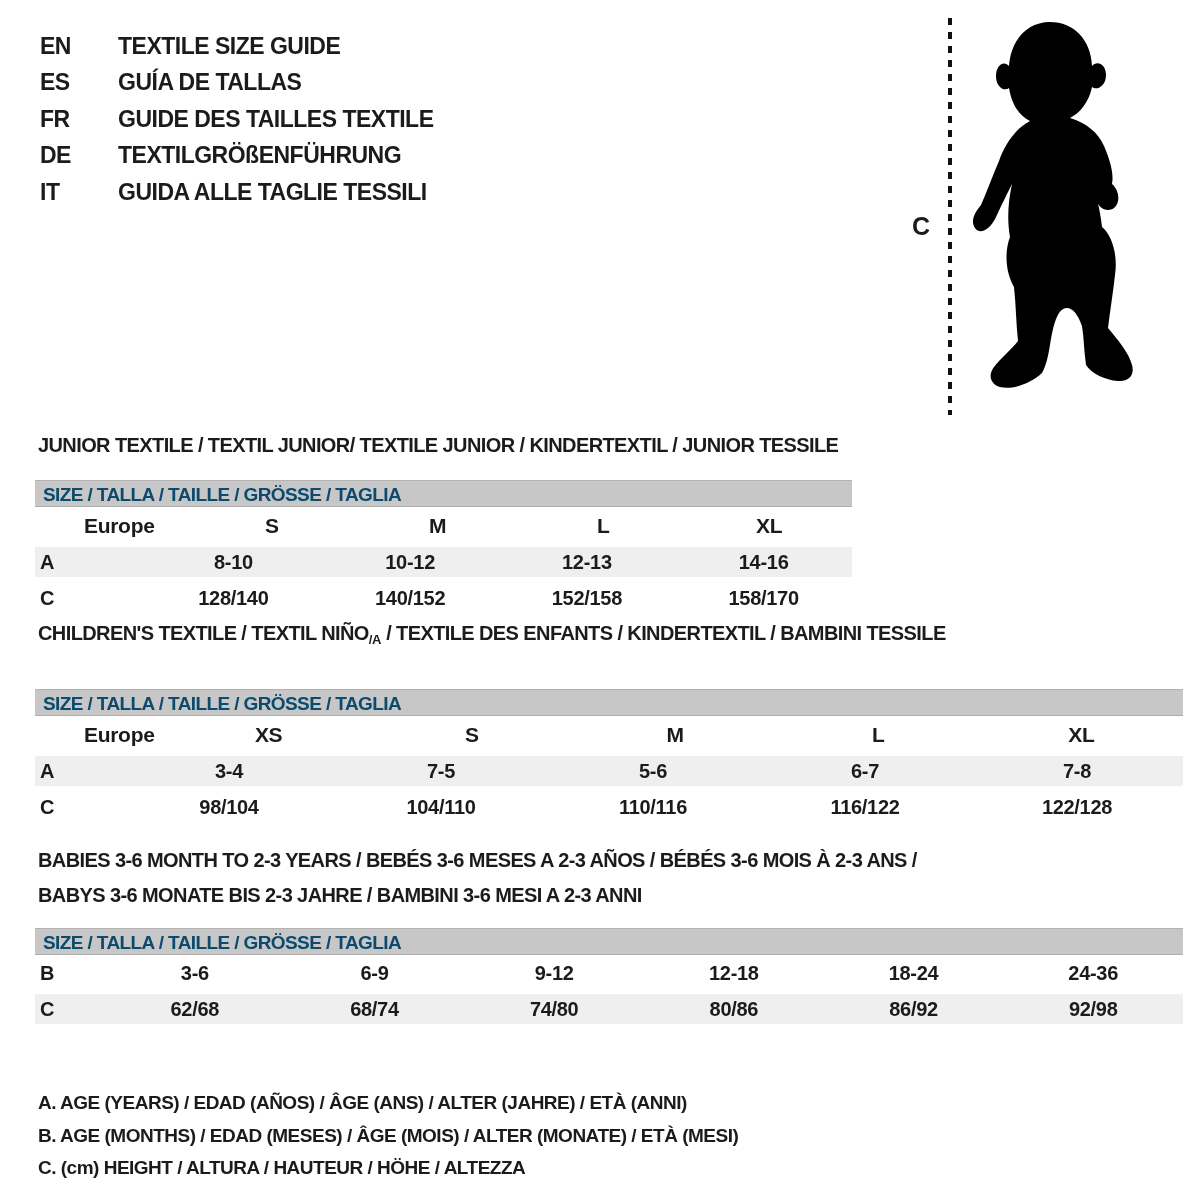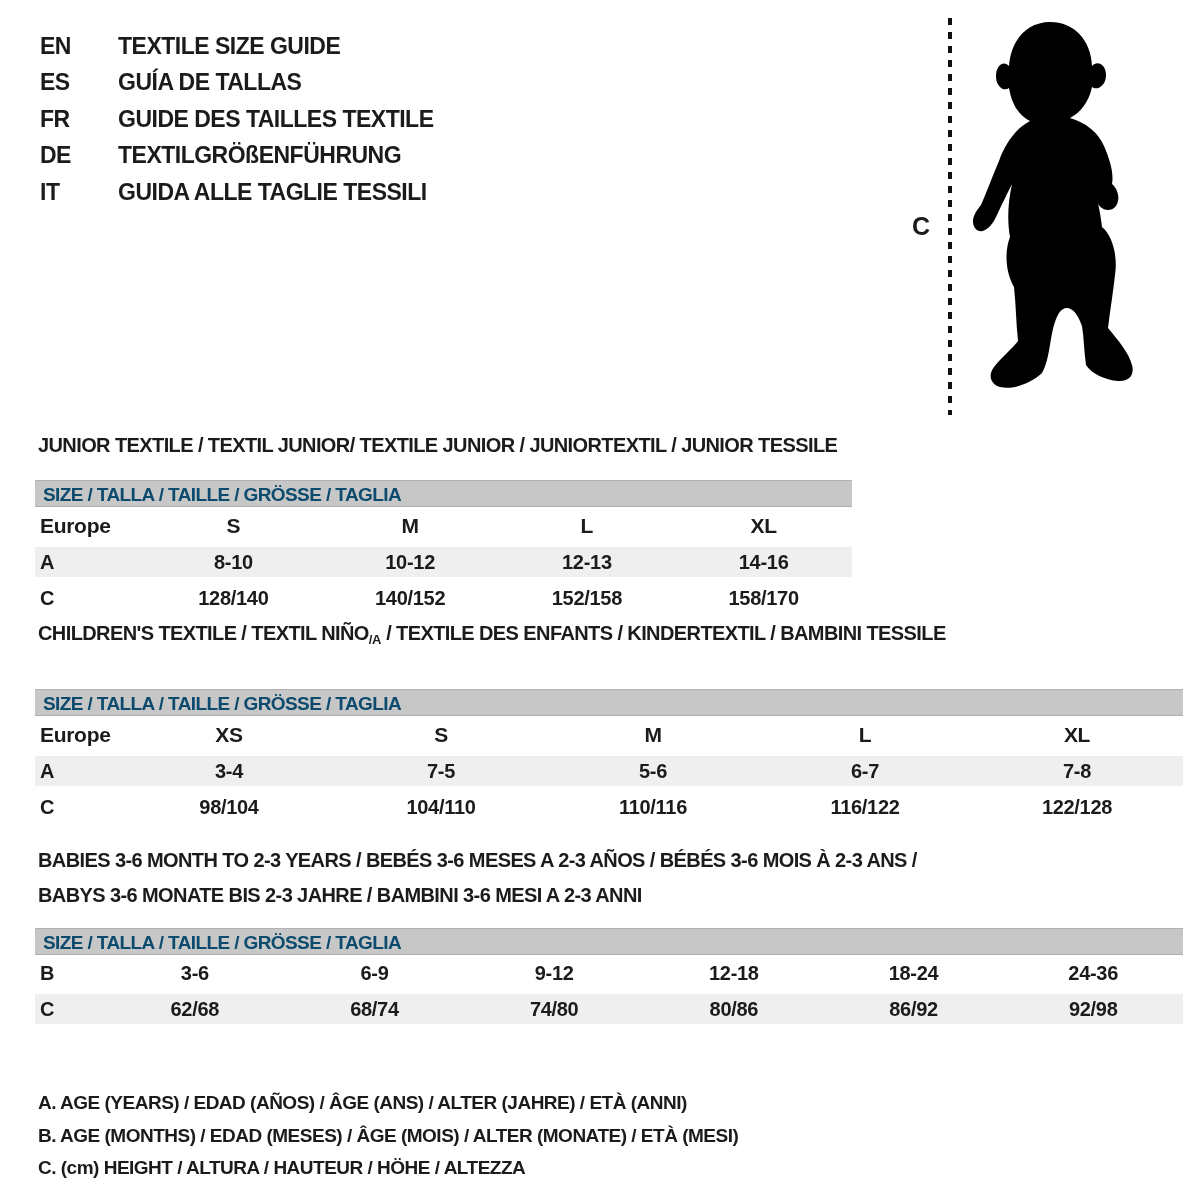--- a/index.html
+++ b/index.html
@@ -39,21 +39,21 @@
   .t-junior  { top:480px; width:817px; }
   .t-children{ top:689px; width:1148px; }
   .t-babies  { top:928px; width:1148px; }
 
   .t-band {
     height:27px; line-height:27px; padding-left:8px;
     background:#c7c7c7; border-top:1px solid #b2b2b2; border-bottom:1px solid #aeaeae;
     color:#0c4a6e; font-size:19px; letter-spacing:-0.6px; white-space:nowrap; overflow:hidden;
   }
   .t-row { display:flex; align-items:center; height:36px; font-size:20px; letter-spacing:-0.3px; }
-  .t-row.tall { height:37px; font-size:21px; }
+  .t-row.tall { height:37px; font-size:21px;margin-left:44px; }
   .t-row.alt { background:#efefef; border-top:3px solid #ffffff; border-bottom:3px solid #ffffff; background-clip:padding-box; }
   .t-lbl { padding-left:5px; }
   .t-junior  .t-lbl { width:110px; }
   .t-children .t-lbl { width:88px; }
   .t-babies  .t-lbl { width:70px; }
   .t-c { flex:1 1 0; text-align:center; }
 
   
   .legend { position:absolute; left:38px; top:1092px; }
   .legend-line { height:32.5px; font-size:19px; letter-spacing:-0.5px; white-space:nowrap; }
@@ -121,21 +121,21 @@
         C4,205 9,196 15,189
         C21,175 27,159 33,145
         C39,128 50,112 64,105
         C54,100 46,90 43,72
         C38,76 30,71 30,60
         C30,49 38,44 43,50
         C45,24 61,6 84,6 Z"></path>
     </svg>
   </div>
 
-  <div class="sec-heading heading-junior">JUNIOR TEXTILE / TEXTIL JUNIOR/ TEXTILE JUNIOR / JUNIORTEXTIL / JUNIOR TESSILE</div>
+  <div class="sec-heading heading-junior">JUNIOR TEXTILE / TEXTIL JUNIOR/ TEXTILE JUNIOR / KINDERTEXTIL / JUNIOR TESSILE</div>
   <div class="size-table t-junior">
     <div class="t-band">SIZE / TALLA / TAILLE / GRÖSSE / TAGLIA</div>
     <div class="t-row tall">
       <span class="t-lbl">Europe</span>
       <span class="t-c">S</span>
       <span class="t-c">M</span>
       <span class="t-c">L</span>
       <span class="t-c">XL</span>
     </div>
     <div class="t-row alt">

